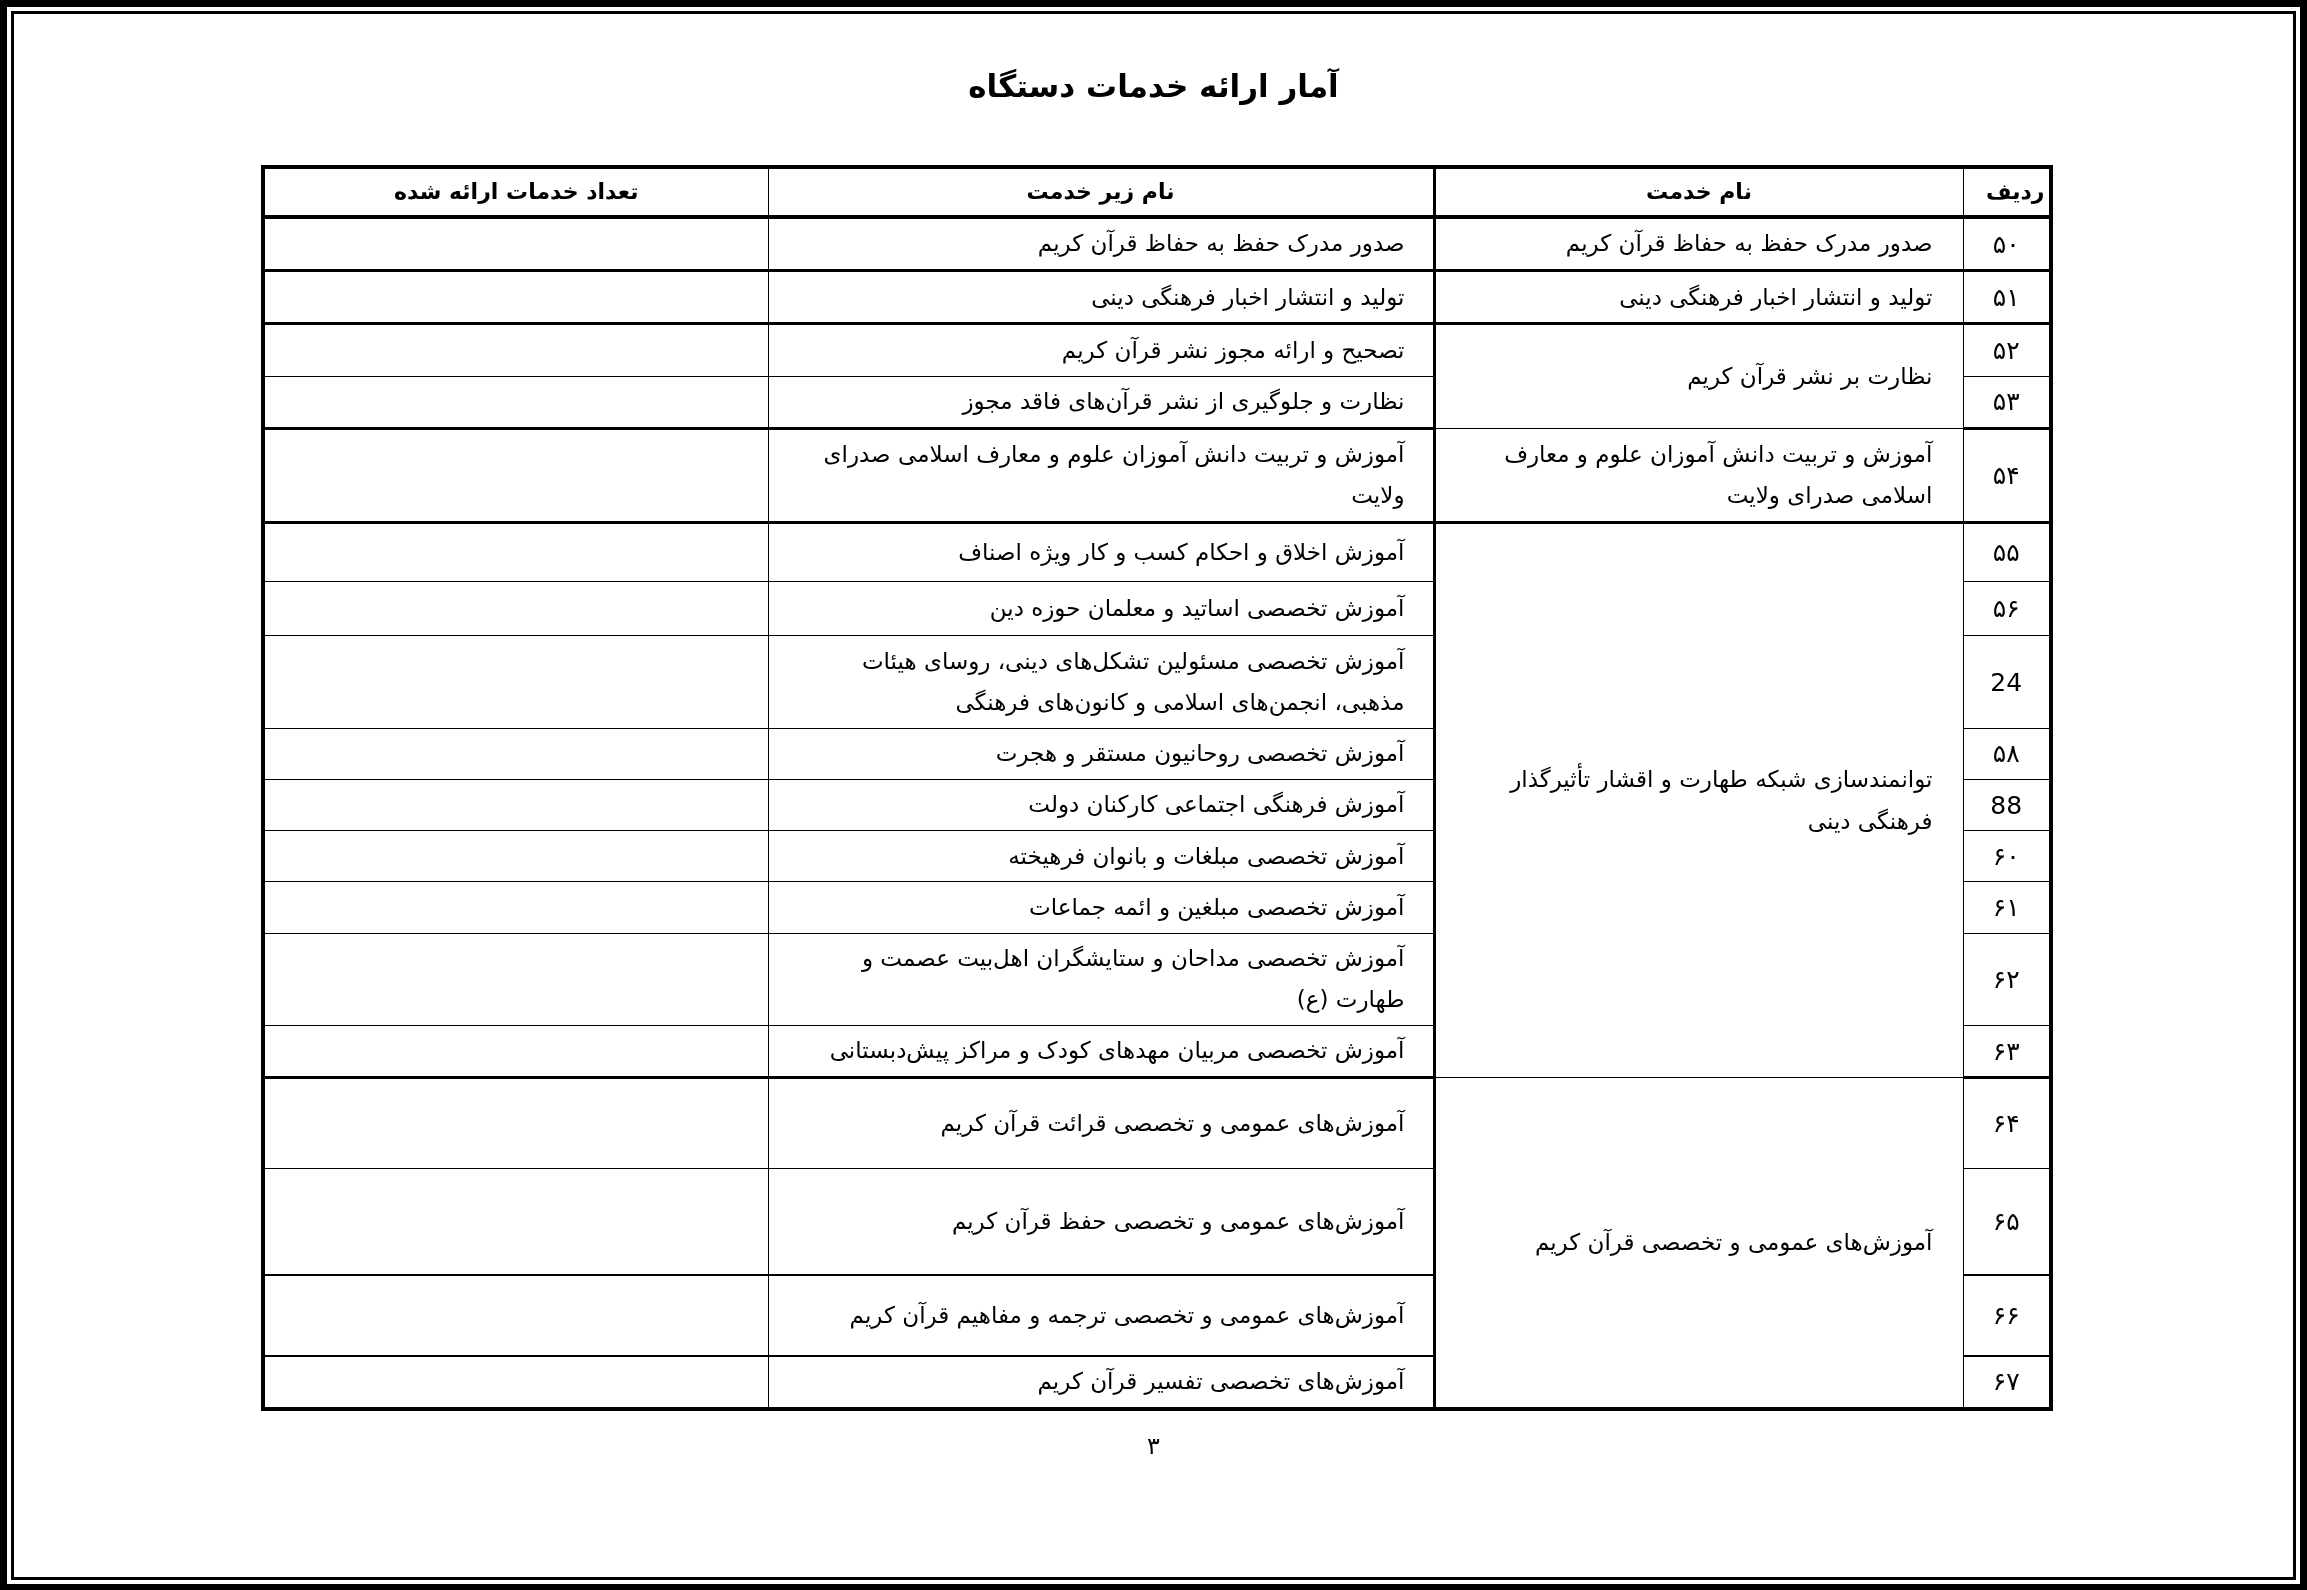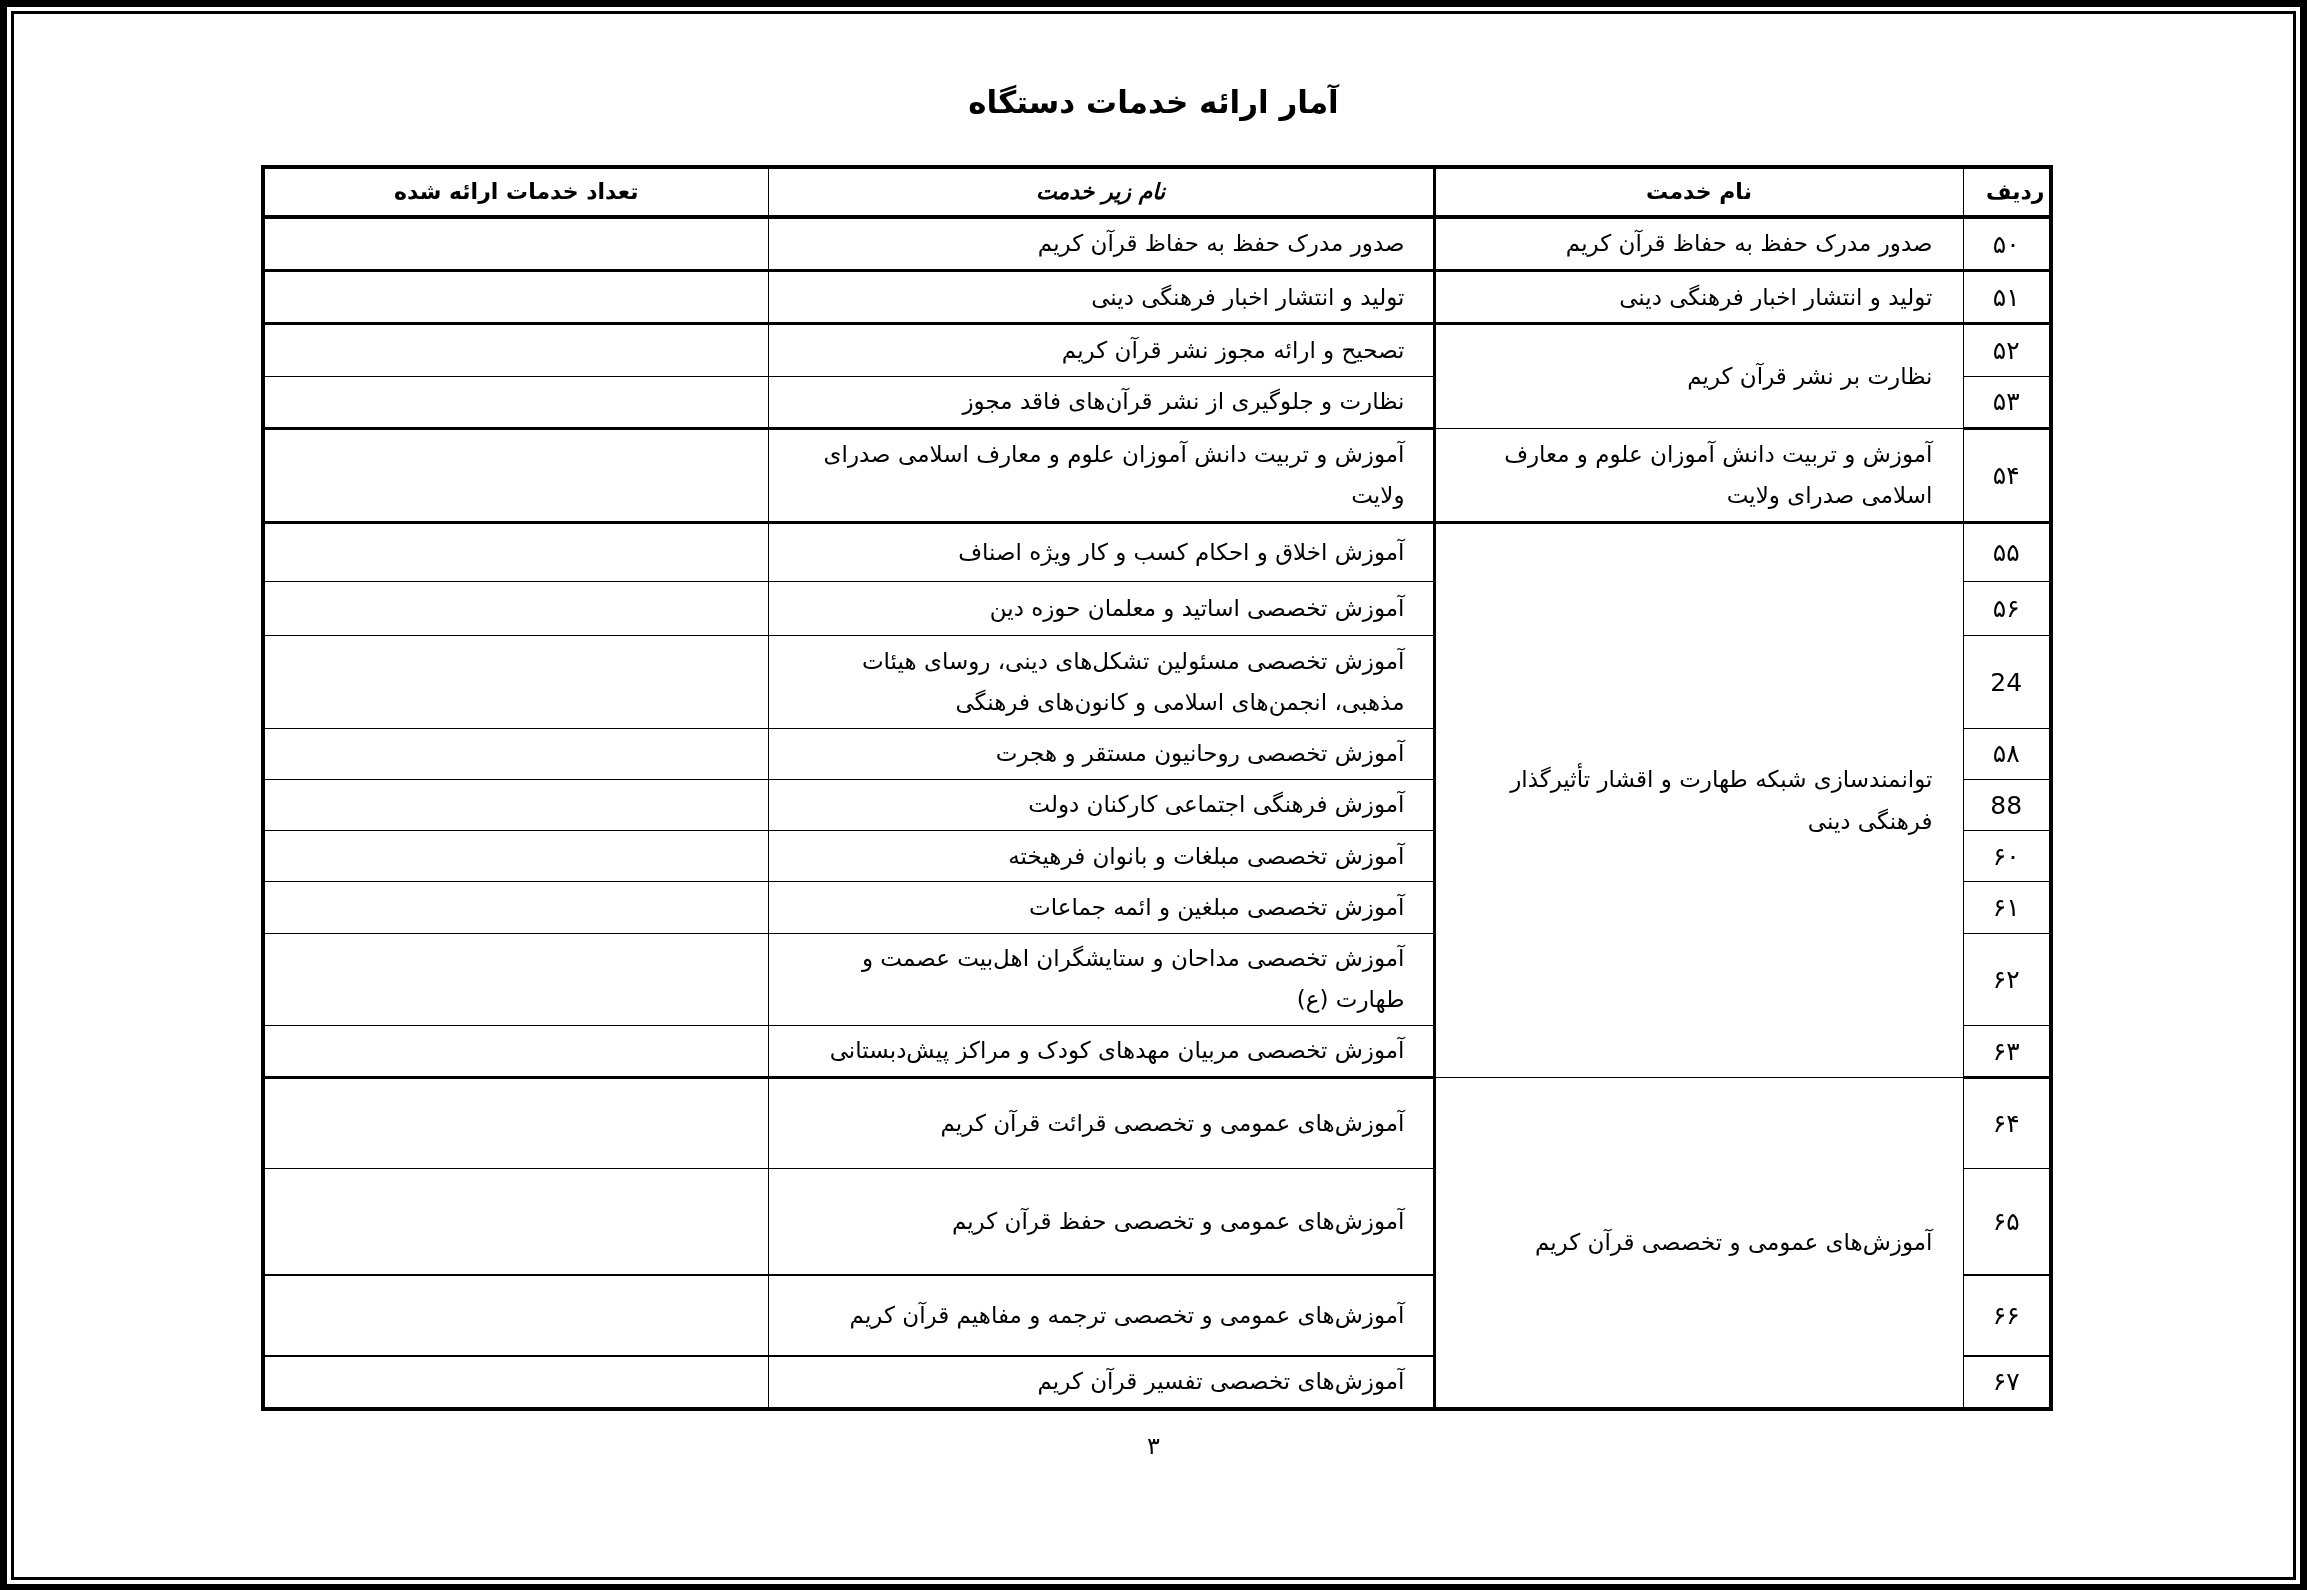--- a/index.html
+++ b/index.html
@@ -7,21 +7,21 @@
     width:2307px;height:1591px;position:relative;
     background:#ffffff;color:#000;
     font-family:"DejaVu Sans",sans-serif;
     overflow:hidden;direction:rtl;
   }
   
   .frame-outer{position:absolute;inset:0;border:7.4px solid #000;box-sizing:border-box;pointer-events:none;}
   .frame-inner{position:absolute;inset:11px;border:3px solid #000;box-sizing:border-box;pointer-events:none;}
 
   .title{
-    position:absolute;top:84px;left:0;width:100%;
+    position:absolute;top:68px;left:0;width:100%;
     text-align:center;font-size:31px;font-weight:bold;
   }
 
   table.services{
     position:absolute;top:165px;left:261px;
     width:1789px;table-layout:fixed;
     border-collapse:collapse;border:4.4px solid #000;
     font-size:23px;line-height:1.8;
   }
   col.w-id{width:88px;}
@@ -31,21 +31,21 @@
 
   th,td{box-sizing:border-box;vertical-align:middle;overflow:hidden;}
   th{font-size:22px;font-weight:bold;text-align:center;border-bottom:4.4px solid #000;}
 
   td.c-id{border-left:1.5px solid #000;text-align:center;font-size:25px;}
   td.c-svc{border-left:3.7px solid #000;text-align:right;padding:4.4px 30px;}
   td.c-sub{border-left:1.5px solid #000;text-align:right;padding:4.4px 28px;}
   td.c-cnt{padding:0;}
   th.c-id{border-left:1.5px solid #000;padding-left:19px;}
   th.c-svc{border-left:3.7px solid #000;}
-  th.c-sub{border-left:1.5px solid #000;font-style:italic;}
+  th.c-sub{border-left:1.5px solid #000;}
 
   tr.hb>td{border-bottom:3.7px solid #000;}
   tr.mb>td{border-bottom:2.2px solid #000;}
   tr.lb>td{border-bottom:1.5px solid #000;}
   td.bb-h{border-bottom:3.7px solid #000;margin-left:7px;}
 
   .page-number{
     position:absolute;top:1432px;left:0;width:100%;
     text-align:center;font-size:24px;
   }

